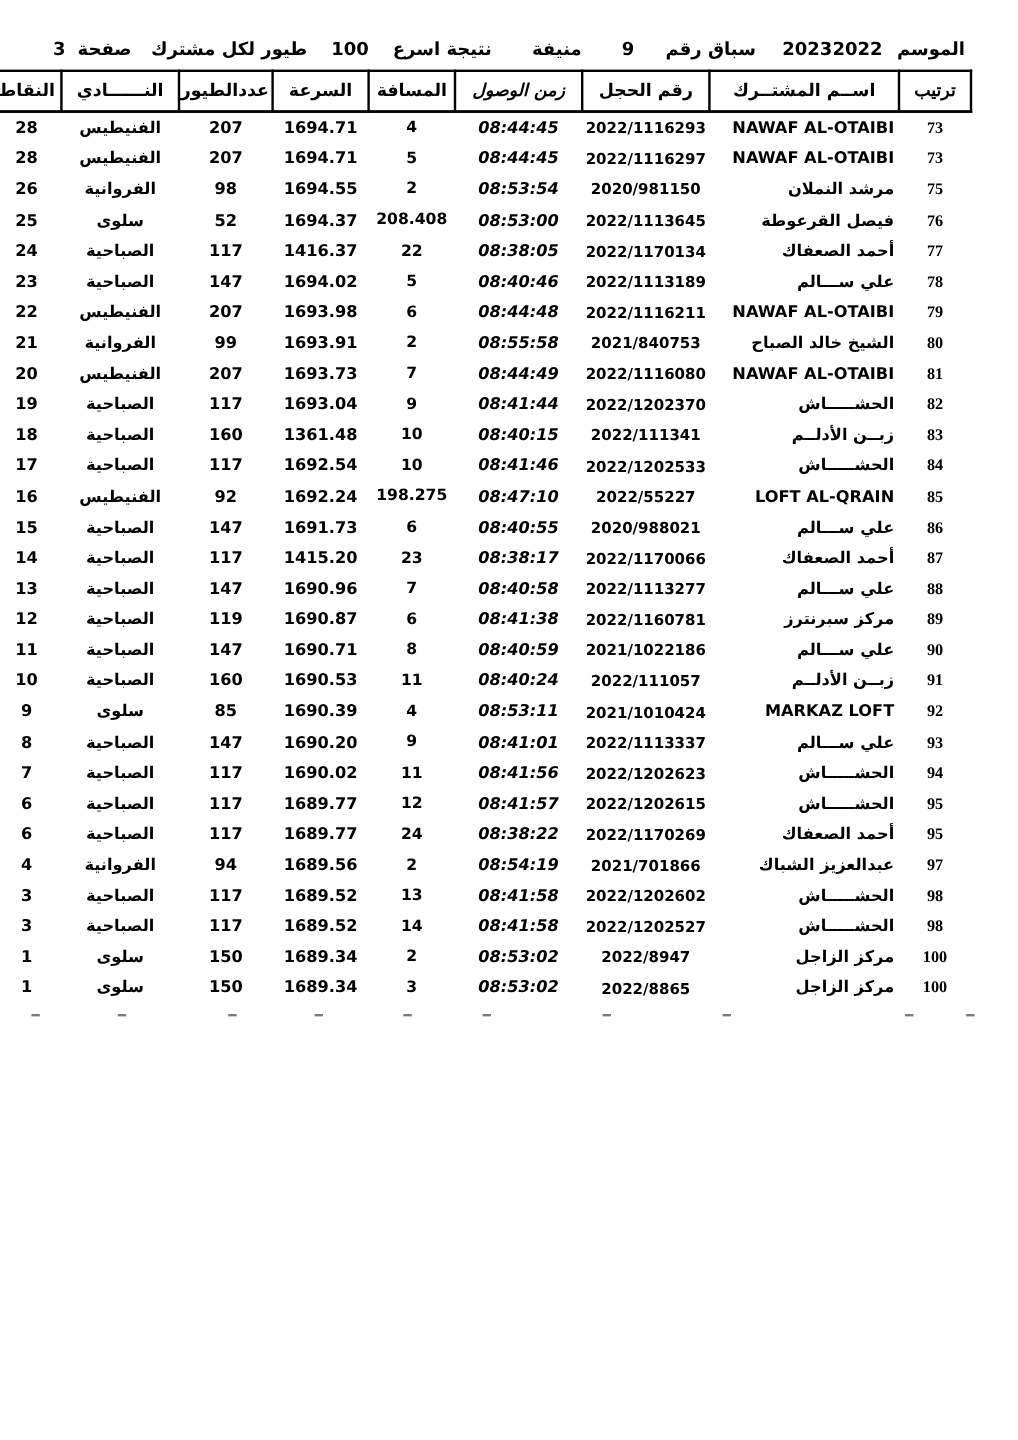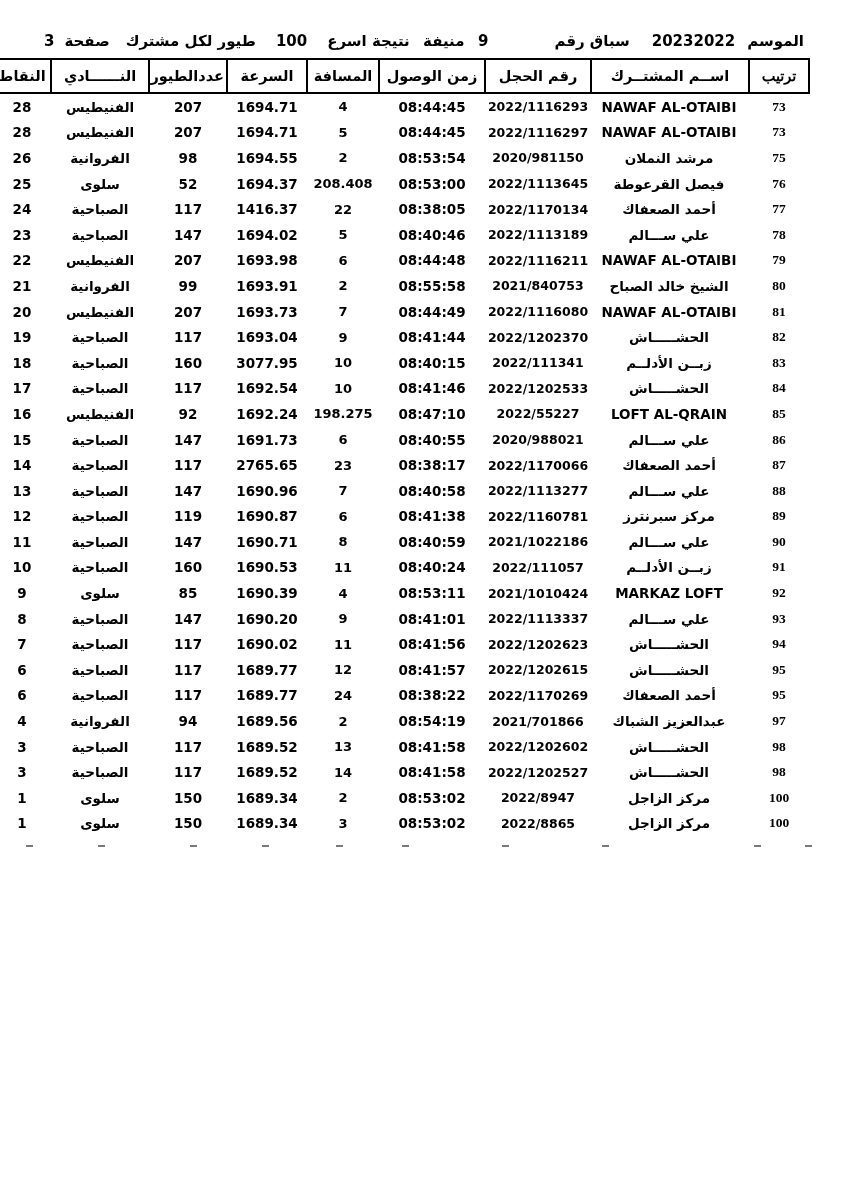--- a/index.html
+++ b/index.html
@@ -45,27 +45,27 @@
     font-weight:700;
     text-align:center;
     height:25.6px;
     padding:0 2px;
     overflow:hidden;
     white-space:nowrap;
   }
   .col-rank     { width:54px;font-family:Liberation Serif, serif;  }
   .col-name     { width:152px; }
   .col-ring     { width:100px; }
-  .col-time     { width:100px; }
+  .col-time     { width:100px;font-style:italic; }
   .col-distance { width:66px;  }
   .col-speed    { width:74px;  }
   .col-birds    { width:72px;  }
   .col-club     { width:92px;margin-left:20px;  }
   .col-points   { width:52px;  }
-  td.col-name { text-align:center; padding-right:4px;margin-top:20px; }
+  td.col-name { text-align:right; padding-right:4px;margin-top:20px; }
   td.col-ring { font-size:12.5px; }
   td.col-distance { font-size:13px; }
   
   .tick-row {
     display:flex;
     width:762px;
     height:10px;
     margin-top:6px;
     direction:rtl;
     position:relative;
@@ -88,21 +88,21 @@
 </style>
 </head>
 <body>
 
 <div class="page">
 
   <div class="title-bar">
     <div class="title-seg">
       <span>الموسم</span>
       <span>20232022</span>
-      <span style="margin-right:10px;margin-left:40px;">سباق رقم</span>
+      <span style="margin-right:10px;">سباق رقم</span>
       <span style="margin-right:14px;">9</span>
     </div>
     <div class="title-seg">
       <span>منيفة</span>
     </div>
     <div class="title-seg seg-left">
       <span>نتيجة اسرع</span>
       <span style="margin-right:10px; margin-left:10px;">100</span>
       <span>طيور لكل مشترك</span>
       <span style="margin-right:6px;">صفحة</span>
@@ -234,21 +234,21 @@
           <td class="col-birds">117</td>
           <td class="col-club">الصباحية</td>
           <td class="col-points">19</td>
         </tr>
         <tr>
           <td class="col-rank">83</td>
           <td class="col-name">زبــن الأدلــم</td>
           <td class="col-ring" dir="ltr">2022/111341</td>
           <td class="col-time" dir="ltr">08:40:15</td>
           <td class="col-distance">10</td>
-          <td class="col-speed">3077.95</td>
+          <td class="col-speed">1361.48</td>
           <td class="col-birds">160</td>
           <td class="col-club">الصباحية</td>
           <td class="col-points">18</td>
         </tr>
         <tr>
           <td class="col-rank">84</td>
           <td class="col-name">الحشـــــاش</td>
           <td class="col-ring" dir="ltr">2022/1202533</td>
           <td class="col-time" dir="ltr">08:41:46</td>
           <td class="col-distance">10</td>
@@ -278,21 +278,21 @@
           <td class="col-birds">147</td>
           <td class="col-club">الصباحية</td>
           <td class="col-points">15</td>
         </tr>
         <tr>
           <td class="col-rank">87</td>
           <td class="col-name">أحمد الصعفاك</td>
           <td class="col-ring" dir="ltr">2022/1170066</td>
           <td class="col-time" dir="ltr">08:38:17</td>
           <td class="col-distance">23</td>
-          <td class="col-speed">2765.65</td>
+          <td class="col-speed">1415.20</td>
           <td class="col-birds">117</td>
           <td class="col-club">الصباحية</td>
           <td class="col-points">14</td>
         </tr>
         <tr>
           <td class="col-rank">88</td>
           <td class="col-name">علي ســـالم</td>
           <td class="col-ring" dir="ltr">2022/1113277</td>
           <td class="col-time" dir="ltr">08:40:58</td>
           <td class="col-distance">7</td>

